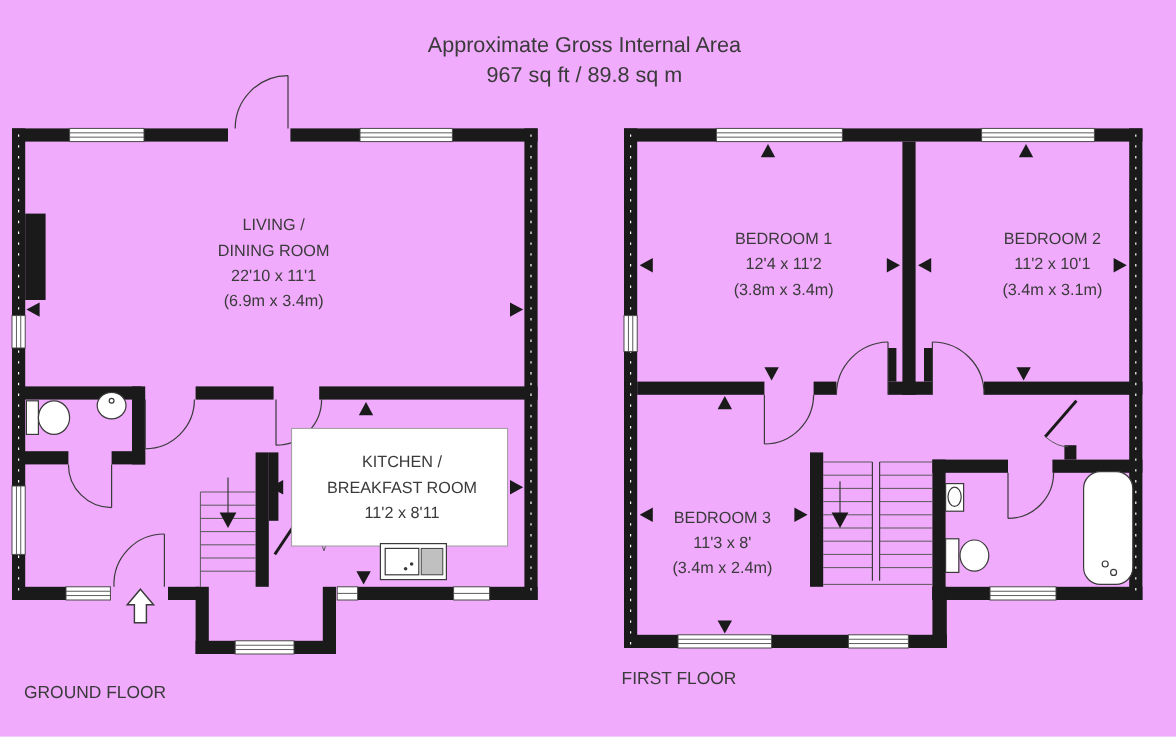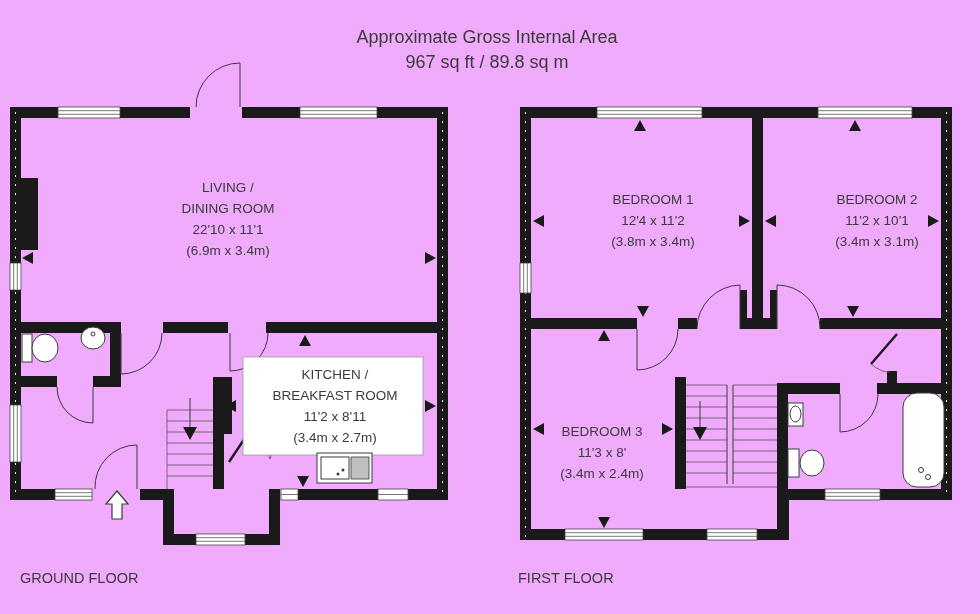--- a/index.html
+++ b/index.html
@@ -302,21 +302,20 @@
     <div class="room-name">LIVING /
 DINING ROOM</div>
     <div class="room-dim">22'10 x 11'1</div>
     <div class="room-dim">(6.9m x 3.4m)</div>
   </div>
 
   <div class="room-label" style="left:335px;top:406px">
     <div class="room-name">KITCHEN /
 BREAKFAST ROOM</div>
     <div class="room-dim">11'2 x 8'11</div>
-    <div class="room-dim">(3.4m x 2.7m)</div>
   </div>
 
   <div class="room-label" style="left:653px;top:220px">
     <div class="room-name">BEDROOM 1</div>
     <div class="room-dim">12'4 x 11'2</div>
     <div class="room-dim">(3.8m x 3.4m)</div>
   </div>
 
   <div class="room-label" style="left:877px;top:220px">
     <div class="room-name">BEDROOM 2</div>
@@ -324,15 +323,15 @@
     <div class="room-dim">(3.4m x 3.1m)</div>
   </div>
 
   <div class="room-label" style="left:602px;top:452px">
     <div class="room-name">BEDROOM 3</div>
     <div class="room-dim">11'3 x 8'</div>
     <div class="room-dim">(3.4m x 2.4m)</div>
   </div>
 
   <div class="floor-label" style="left:20px;top:570px">GROUND FLOOR</div>
-  <div class="floor-label" style="left:518px;top:570px">FIRST FLOOR</div>
+  <div class="floor-label" style="left:518px;top:558px">FIRST FLOOR</div>
 
 </div>
 
 </body></html>

